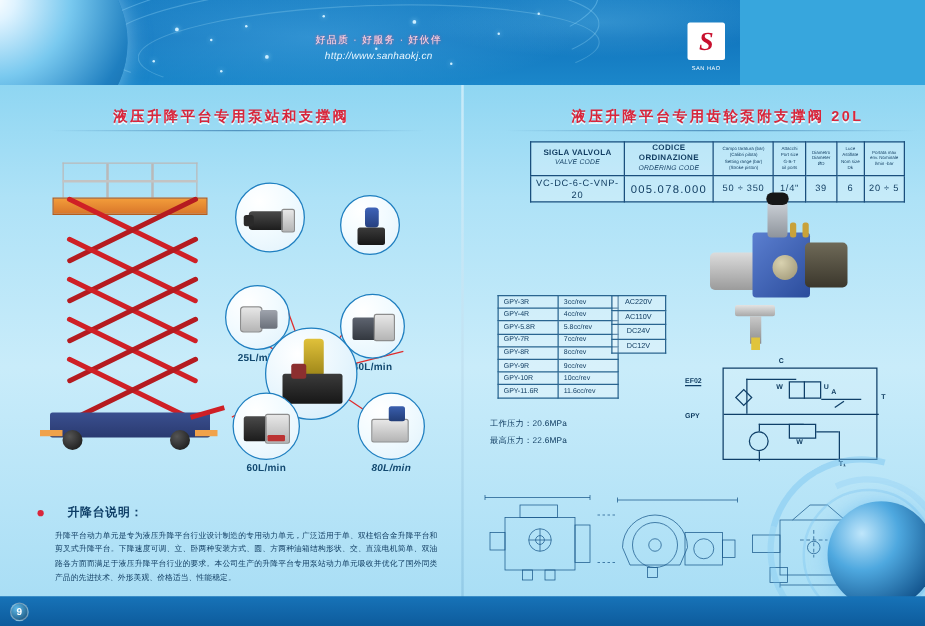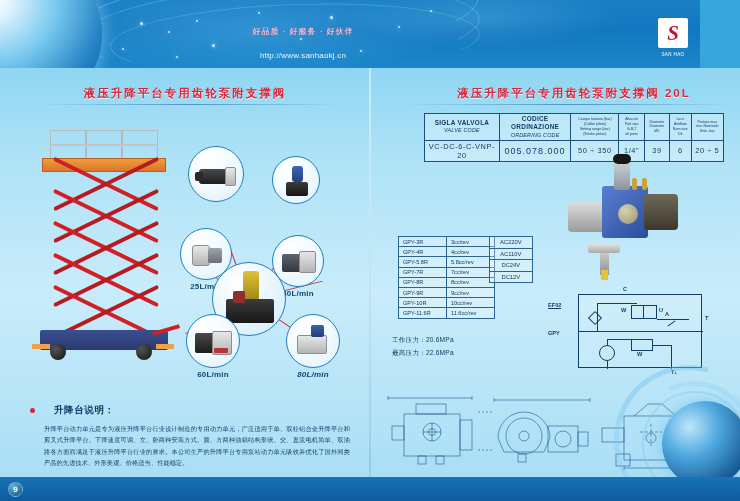--- a/index.html
+++ b/index.html
@@ -6,21 +6,21 @@
   body {
     width: 740px; height: 501px;
     font-family: "Liberation Sans", sans-serif;
     overflow: hidden; position: relative;
     background: #37a6dd;
   }
   .page { position: absolute; inset: 0; }
 
   
   .banner {
-    position: absolute; left: 0; top: 0; width: 700px; height: 68px;
+    position: absolute; left: 0; top: 0; width: 592px; height: 68px;
     background: linear-gradient(180deg,#1a7fc4 0%,#1277bf 45%,#1b87ca 100%);
     overflow: hidden;
   }
   .banner-sweep {
     position: absolute; left: 0; top: 0; width: 740px; height: 68px;
     background:
       radial-gradient(ellipse 300px 60px at 250px 30px, rgba(120,210,255,.30), rgba(120,210,255,0) 70%),
       radial-gradient(ellipse 200px 40px at 480px 18px, rgba(150,225,255,.22), rgba(150,225,255,0) 70%);
   }
   .wave {
@@ -41,21 +41,21 @@
     box-shadow: 0 0 18px rgba(180,230,255,.55);
   }
   .sphere-hi {
     position: absolute; left: 12px; top: 10px; width: 46px; height: 62px;
     border-radius: 50%; background: radial-gradient(ellipse at 40% 35%, rgba(255,255,255,.95), rgba(255,255,255,0) 68%);
     transform: rotate(-22deg);
   }
 
   .slogan { position: absolute; left: 218px; top: 26px; width: 170px; text-align: center; }
   .slogan-line1 { font-size: 8px; color: #ffd9e6; letter-spacing: 1px; white-space: nowrap; text-shadow: 0 0 2px rgba(255,80,120,.9); }
-  .slogan-line2 { font-size: 8px; color: #e8f6ff; letter-spacing: .2px; margin-top: 14px; white-space: nowrap; }
+  .slogan-line2 { font-size: 8px; color: #e8f6ff; letter-spacing: .2px; margin-top: 3px; white-space: nowrap; font-style: italic; }
 
   .company { position: absolute; right: 12px; top: 18px; display: flex; align-items: center; gap: 7px; }
   .logo-mark {
     width: 30px; height: 30px; background: #ffffff; border-radius: 2px;
     display: flex; align-items: center; justify-content: center; position: relative;
   }
   .logo-s { font-size: 21px; font-weight: bold; color: #c8102e; font-family: "Liberation Serif", serif; font-style: italic; line-height: 1; }
   .logo-sub { position: absolute; bottom: -9px; left: 0; width: 30px; text-align: center; font-size: 4.5px; color: #ffffff; letter-spacing: .4px; }
   .company-txt { line-height: 1.25; }
   .cn-name { font-size: 12px; font-weight: bold; color: #ffffff; letter-spacing: 1px; }
@@ -226,21 +226,21 @@
     </div>
   </div>
 
   <div class="sphere">
     <div class="sphere-hi"></div>
   </div>
 
   <div class="body-bg"></div>
   <div class="spine"></div>
 
-  <div class="sec-title" style="left:60px; top:86px; width:250px;">液压升降平台专用齿轮泵附支撑阀</div>
+  <div class="sec-title" style="left:60px; top:86px; width:250px;">液压升降平台专用泵站和支撑阀</div>
   <div class="sec-rule" style="left:40px; top:104px; width:300px;"></div>
 
   <div class="lift">
     <div class="lift-rail"></div>
     <div class="lift-rail-mid"></div>
     <div class="lift-deck"></div>
     <div class="scissor">
       <div class="x-arm" style="top:10px;  transform:rotate(26deg);"></div>
       <div class="x-arm b" style="top:10px;  transform:rotate(-26deg);"></div>
       <div class="x-arm" style="top:42px;  transform:rotate(26deg);"></div>

